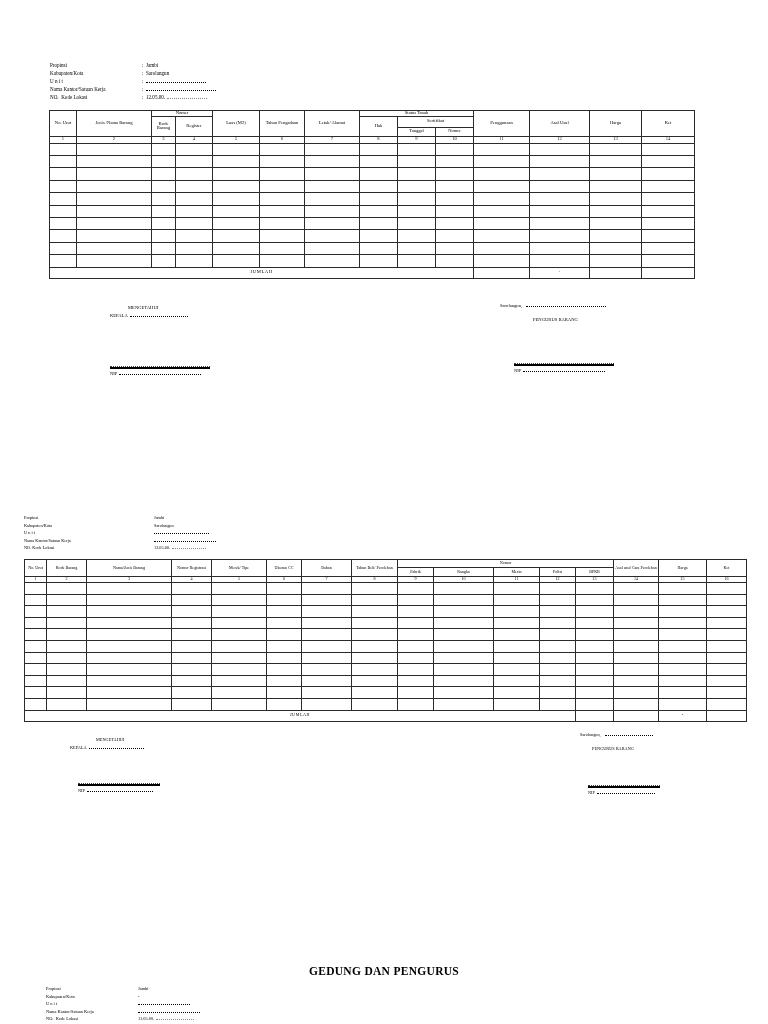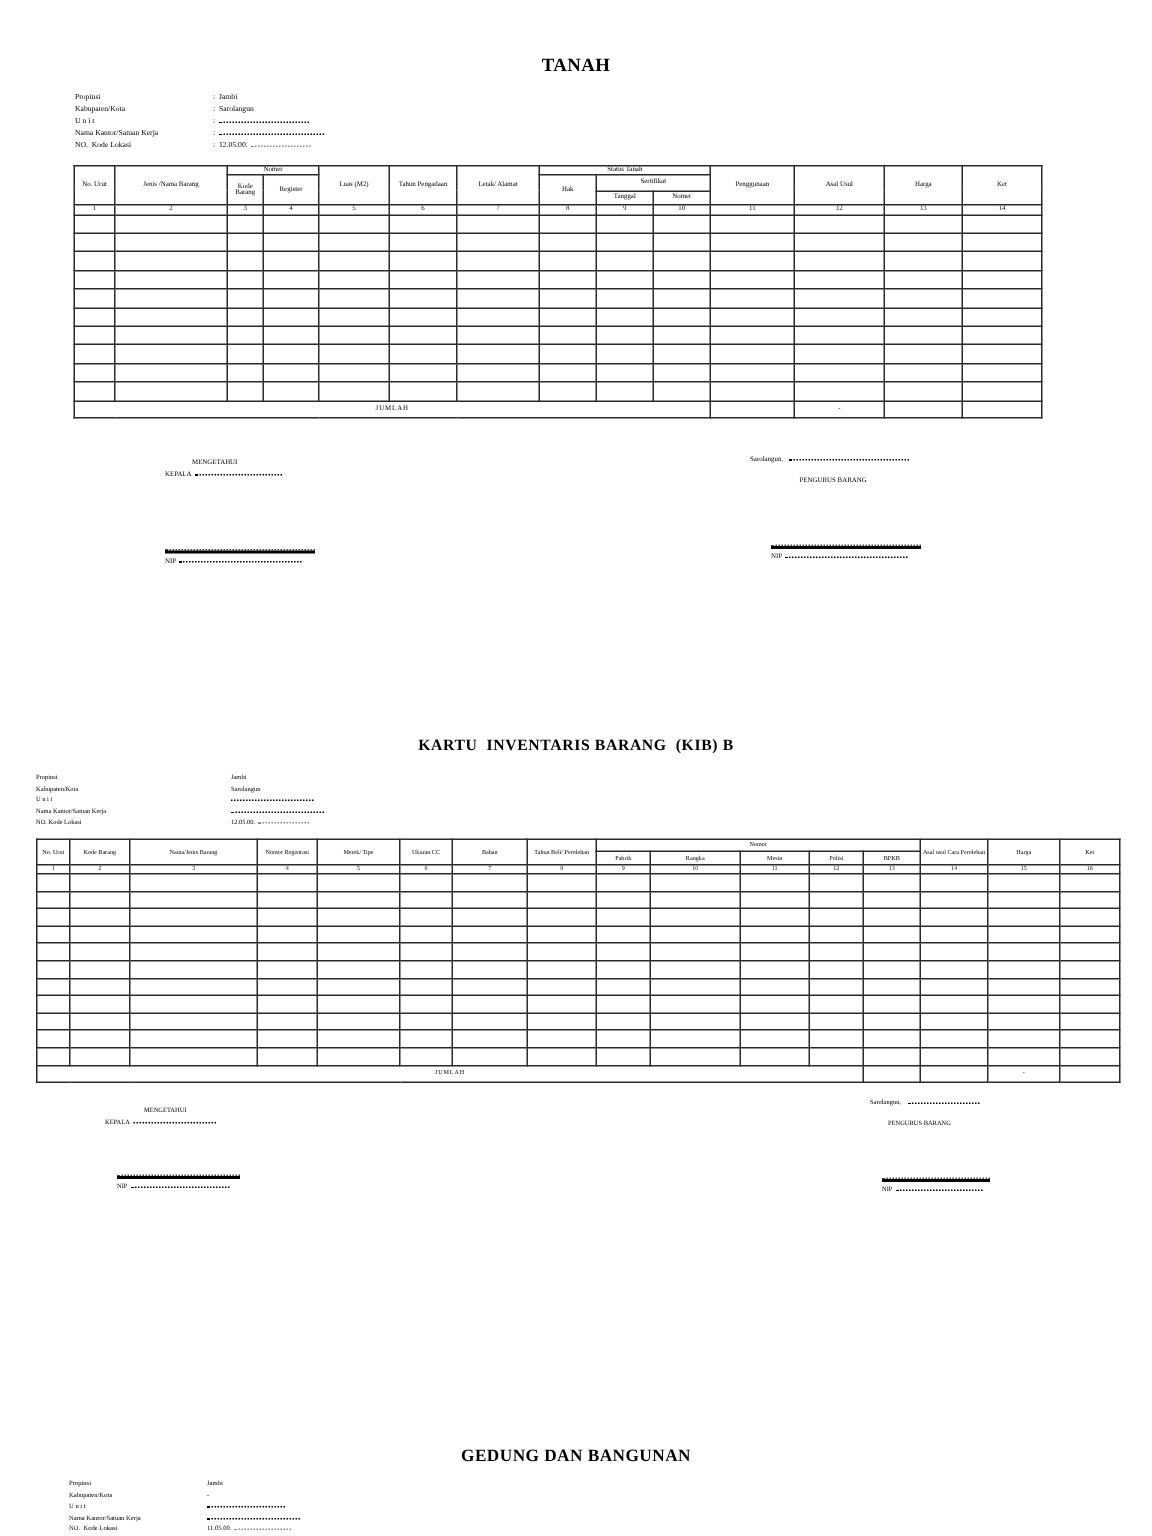--- a/index.html
+++ b/index.html
@@ -84,21 +84,20 @@
     height: 3px;
   }
   .nip-row { display: flex; align-items: baseline; }
 </style>
 </head>
 <body>
 
 <div class="page">
 
   <div class="title-block" style="position:absolute; left:0; top:31px; width:768px;">
-    <div class="doc-subtitle" style="font-size:12.5px; margin-top:5px;">TANAH</div>
   </div>
 
   <div class="ident" style="left:50px; top:63px; font-size:5.1px; width:260px;">
     <div class="ident-row" style="height:8px;">
       <span class="ident-label" style="width:92px;">Propinsi</span>
       <span class="ident-sep" style="width:4px;">:</span>
       <span class="ident-val">Jambi</span>
     </div>
     <div class="ident-row" style="height:8px;">
       <span class="ident-label" style="width:92px;">Kabupaten/Kota</span>
@@ -377,21 +376,20 @@
     <div class="nip-row" style="margin-top:2px; margin-left:14px;">
       <span class="sig-line">NIP</span>
       <span class="dots" style="width:82px; margin-left:2px;"></span>
     </div>
   </div>
 </div>
 
 <div class="page">
 
   <div class="title-block" style="position:absolute; left:0; top:492px; width:768px;">
-    <div class="doc-title" style="font-size:10.5px;">KARTU  INVENTARIS BARANG  (KIB) B</div>
   </div>
 
   <div class="ident" style="left:24px; top:516px; font-size:4.3px; width:260px;">
     <div class="ident-row" style="height:7.5px;">
       <span class="ident-label" style="width:130px;">Propinsi</span>
       <span class="ident-val">Jambi</span>
     </div>
     <div class="ident-row" style="height:7.5px;">
       <span class="ident-label" style="width:130px;">Kabupaten/Kota</span>
       <span class="ident-val">Sarolangun</span>
@@ -705,21 +703,21 @@
     <div class="nip-row" style="margin-top:2px; margin-left:8px;">
       <span class="sig-line">NIP</span>
       <span class="dots" style="width:58px; margin-left:2px;"></span>
     </div>
   </div>
 </div>
 
 <div class="page">
 
   <div class="title-block" style="position:absolute; left:0; top:961px; width:768px;">
-    <div class="doc-subtitle" style="font-size:11.5px; margin-top:4px;">GEDUNG DAN BANGUNAN</div>
+    <div class="doc-subtitle" style="font-size:11.5px; margin-top:4px;">GEDUNG DAN PENGURUS</div>
   </div>
 
   <div class="ident" style="left:46px; top:987px; font-size:4.4px; width:260px;">
     <div class="ident-row" style="height:7.5px;">
       <span class="ident-label" style="width:92px;">Propinsi</span>
       <span class="ident-val">Jambi</span>
     </div>
     <div class="ident-row" style="height:7.5px;">
       <span class="ident-label" style="width:92px;">Kabupaten/Kota</span>
       <span class="ident-val">-</span>

